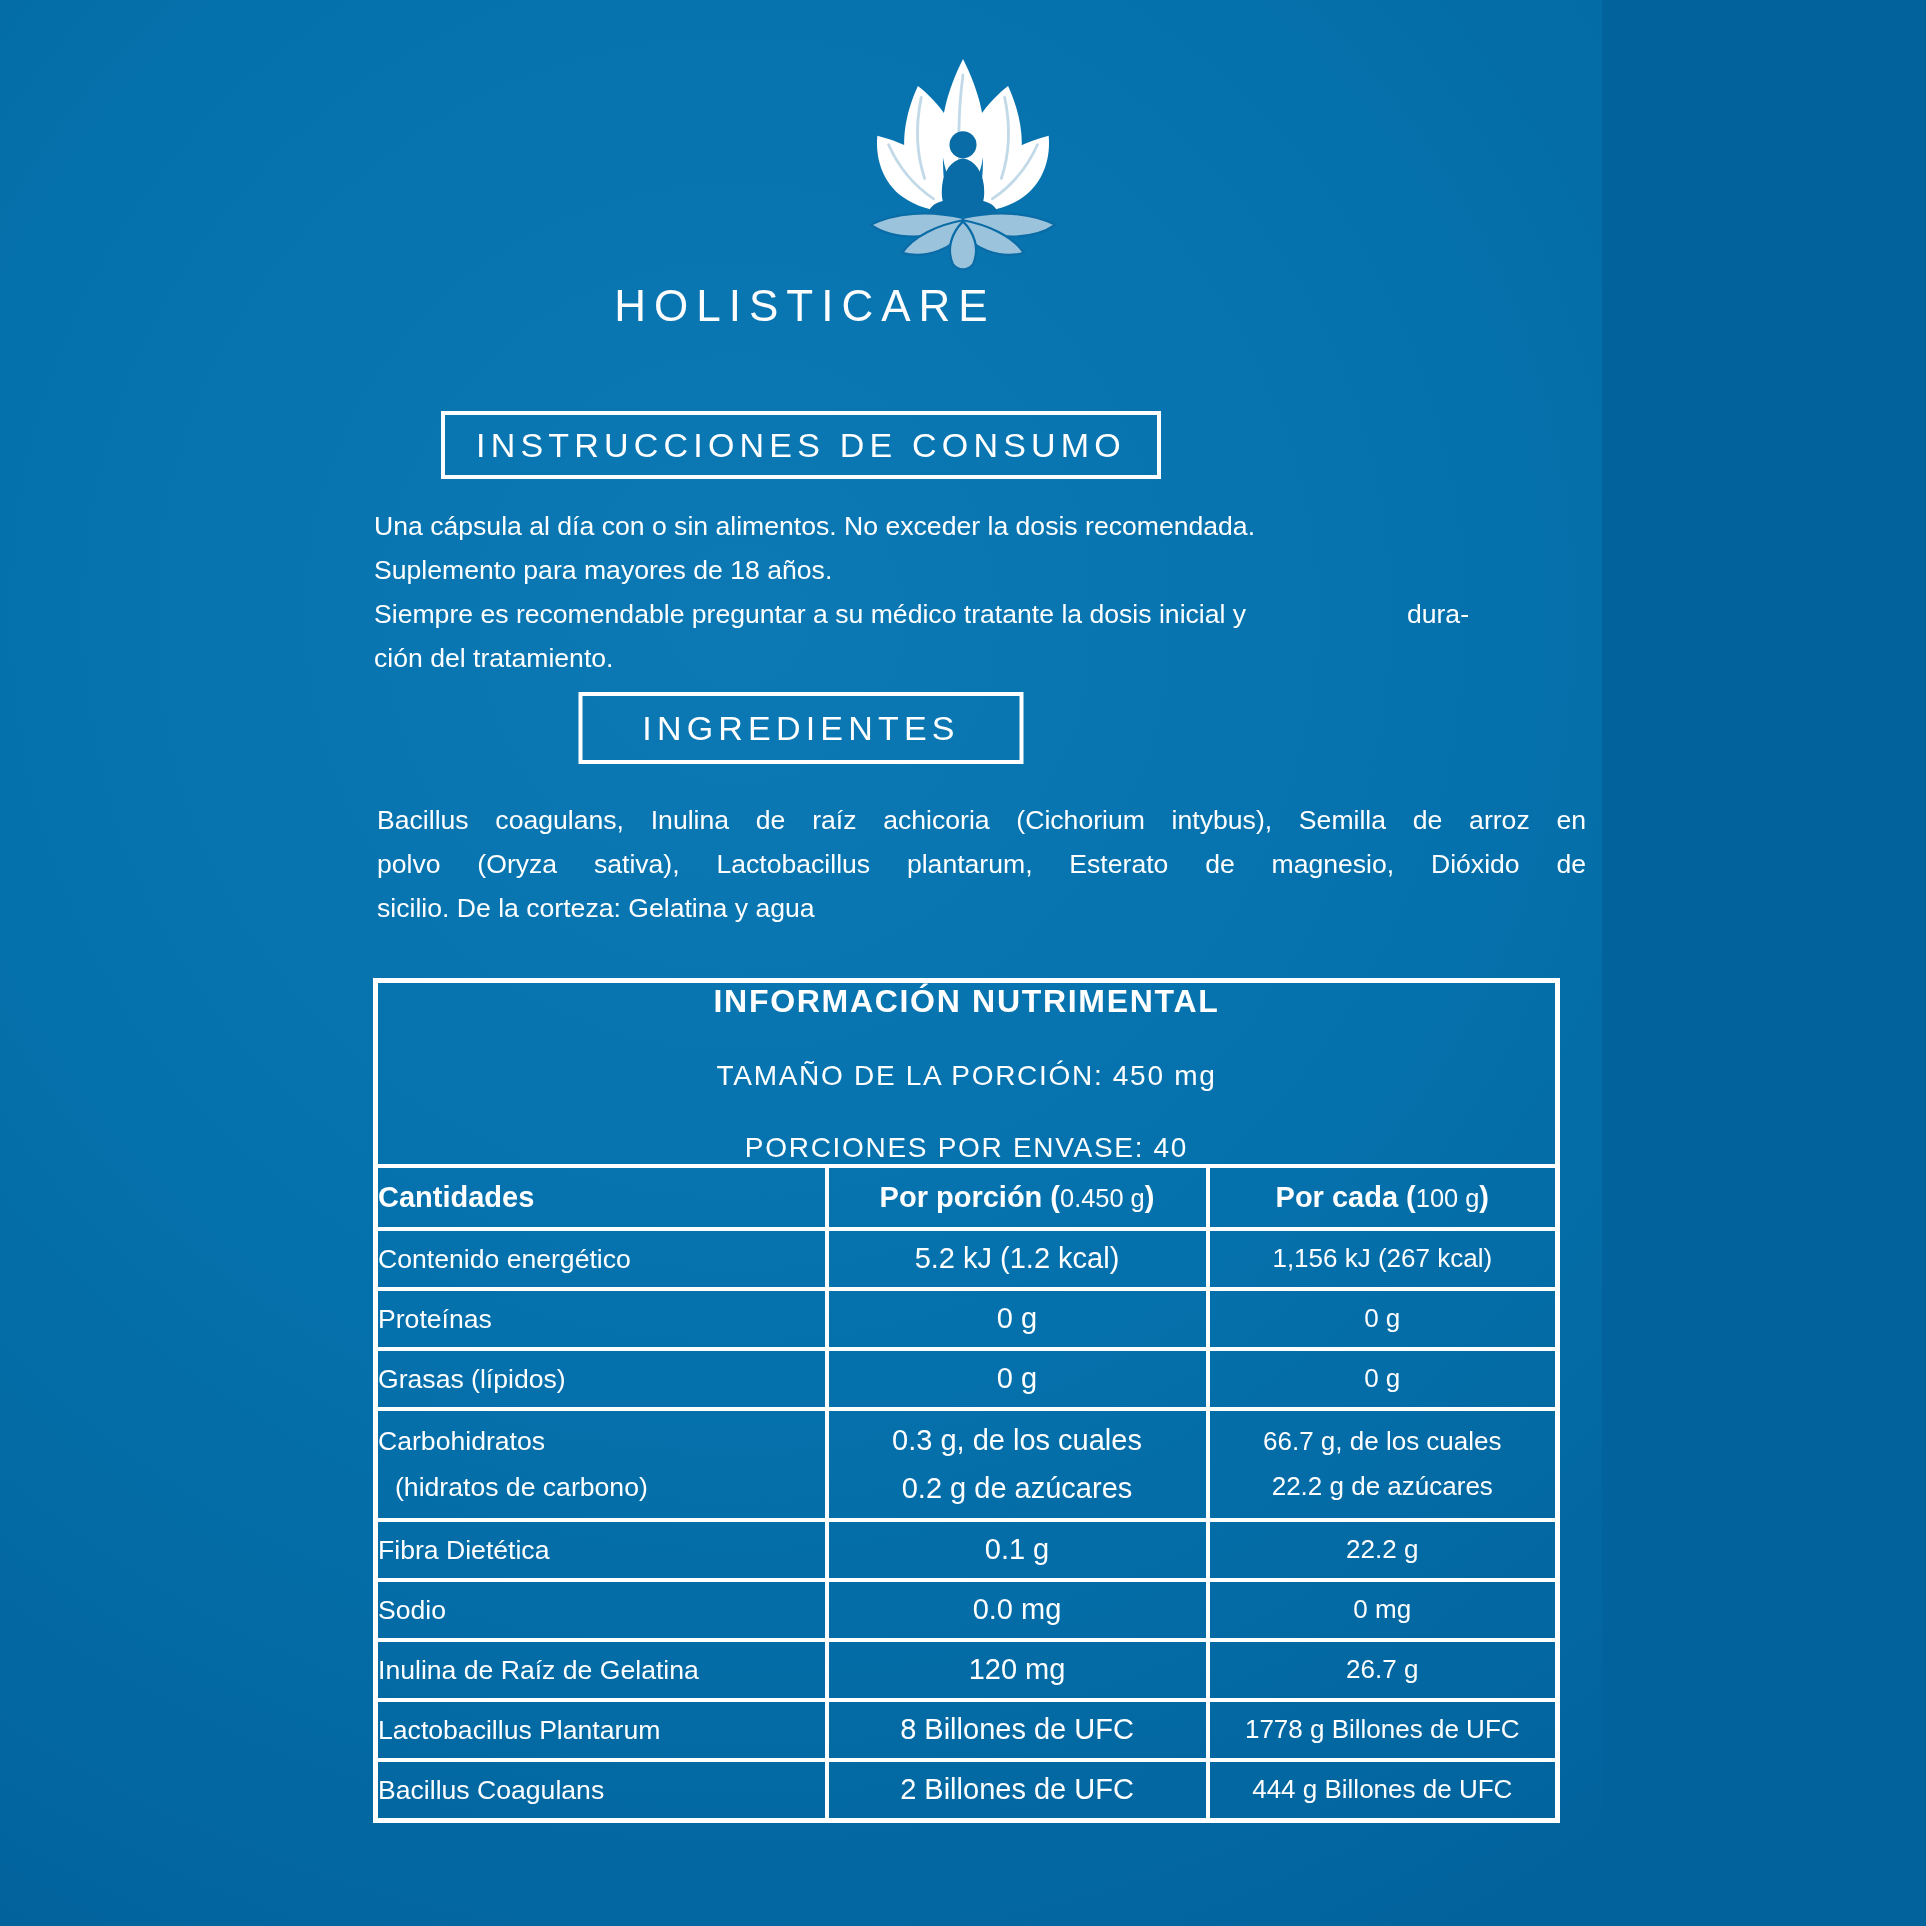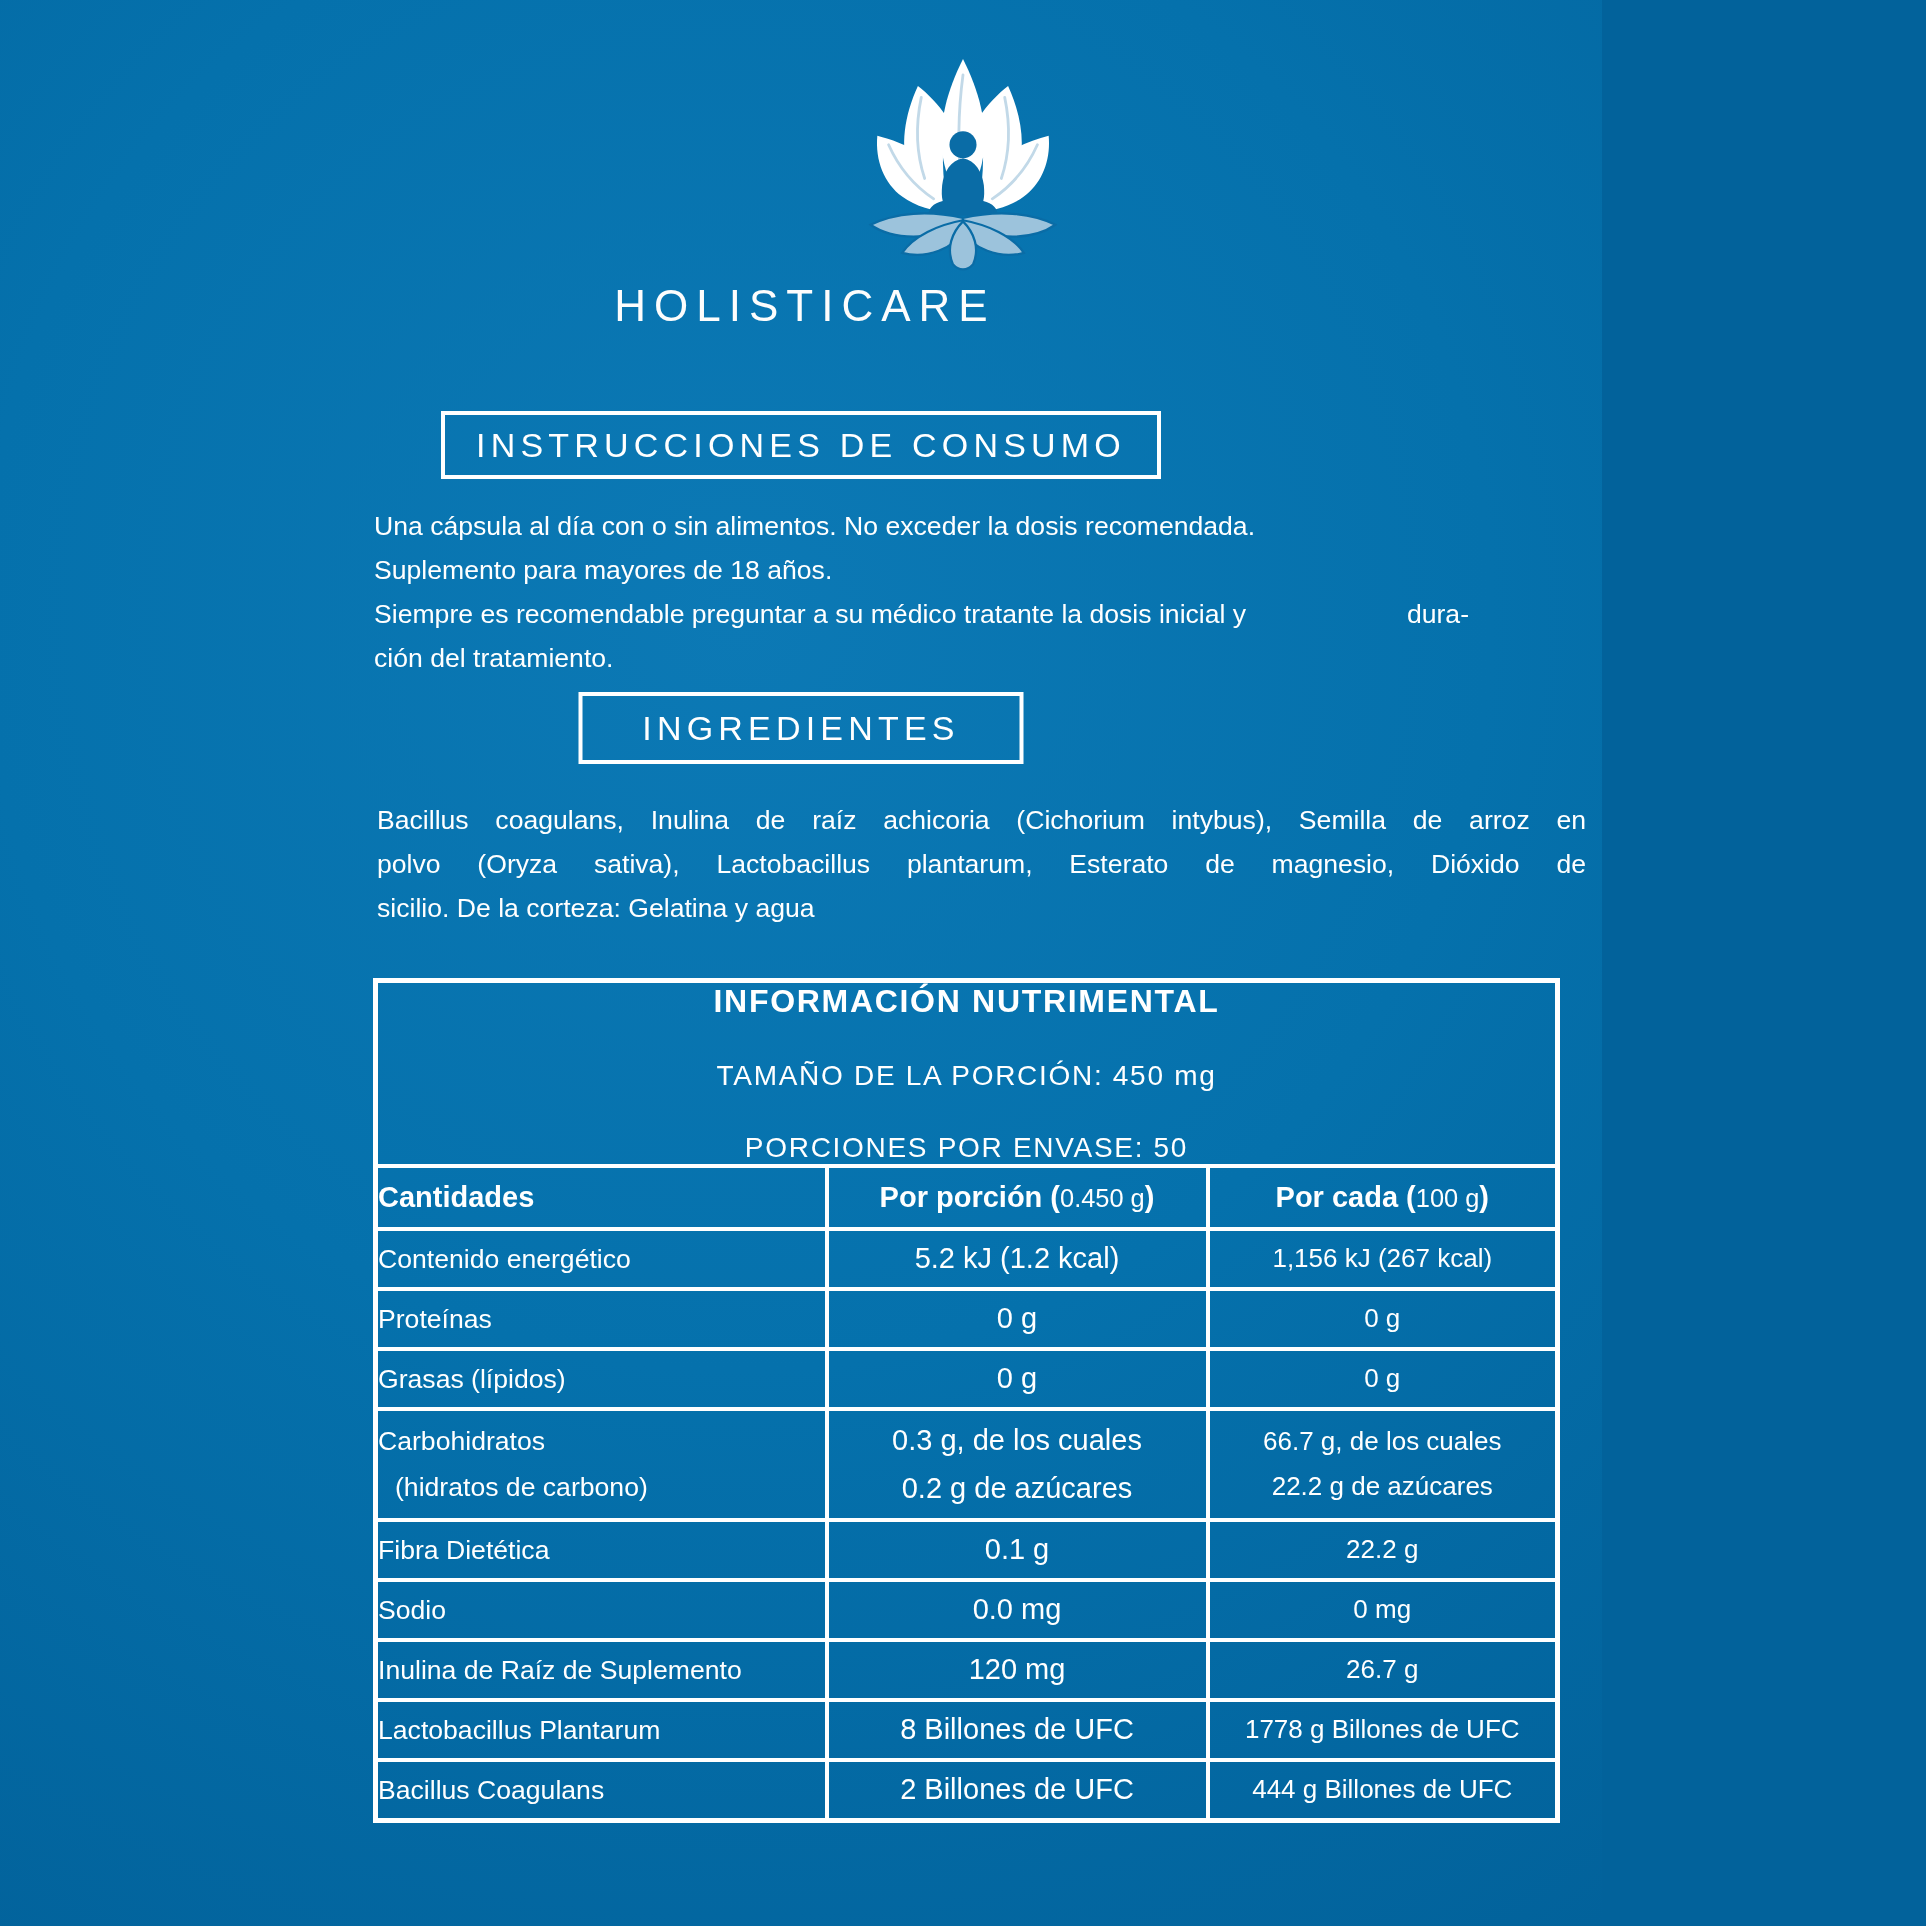--- a/index.html
+++ b/index.html
@@ -120,21 +120,21 @@
     <colgroup>
       <col style="width:451px">
       <col style="width:381px">
       <col style="width:350px">
     </colgroup>
     <tbody>
       <tr>
         <td colspan="3" class="nt-head">
           <div class="nt-title">INFORMACIÓN NUTRIMENTAL</div>
           <div class="nt-sub">TAMAÑO DE LA PORCIÓN: 450 mg</div>
-          <div class="nt-sub">PORCIONES POR ENVASE: 50</div>
+          <div class="nt-sub">PORCIONES POR ENVASE: 40</div>
         </td>
       </tr>
       <tr class="col-head">
         <td class="label-cell col-h">
           <span class="b">Cantidades</span>
         </td>
         <td class="value-cell col-h">
           <span class="b">Por porción (</span><span class="lt">0.450 g</span><span class="b">)</span>
         </td>
         <td class="value-cell col-h">
@@ -205,21 +205,21 @@
           </td>
           <td class="value-cell per-serving">
             <div class="cell-line">0.0 mg</div>
           </td>
           <td class="value-cell per-100g">
             <div class="cell-line">0 mg</div>
           </td>
         </tr>
         <tr class="data-row">
           <td class="label-cell">
-            <div class="cell-line">Inulina de Raíz de Suplemento</div>
+            <div class="cell-line">Inulina de Raíz de Gelatina</div>
           </td>
           <td class="value-cell per-serving">
             <div class="cell-line">120 mg</div>
           </td>
           <td class="value-cell per-100g">
             <div class="cell-line">26.7 g</div>
           </td>
         </tr>
         <tr class="data-row">
           <td class="label-cell">

